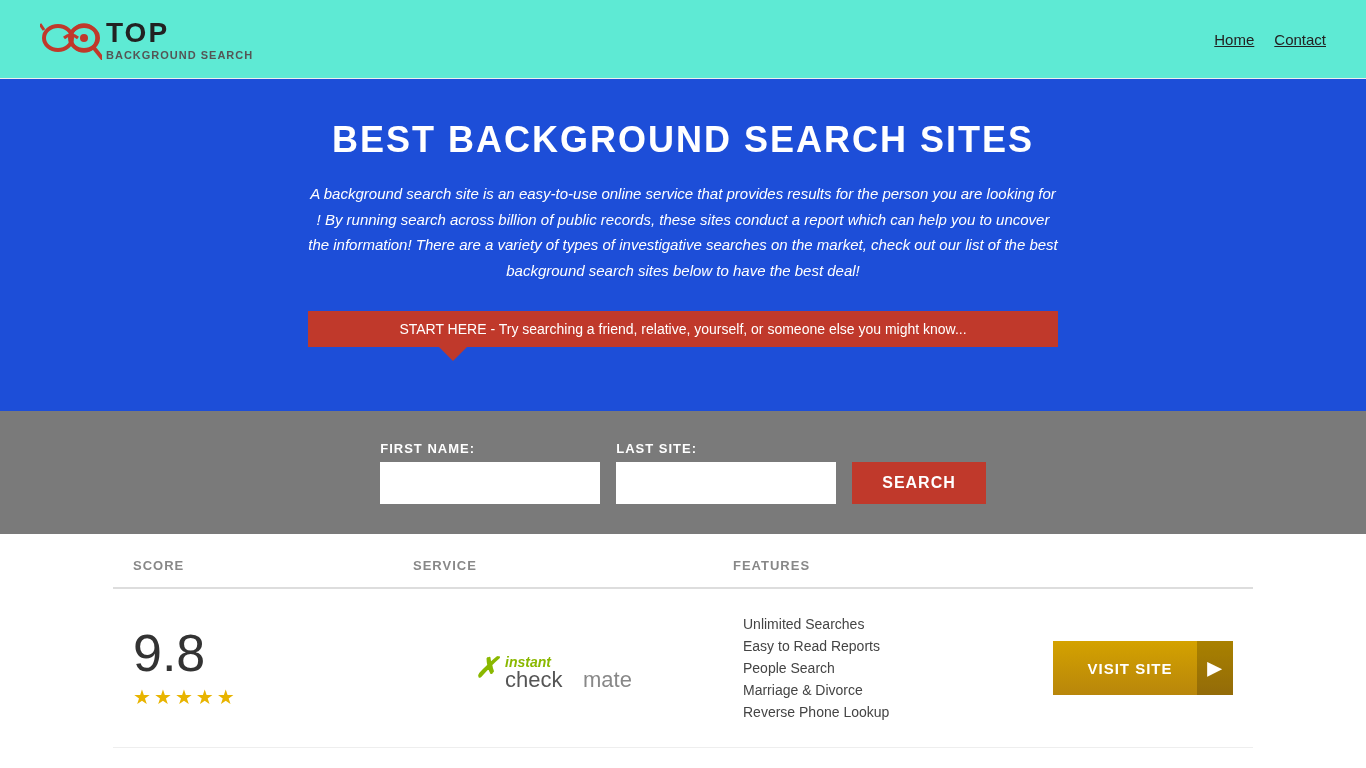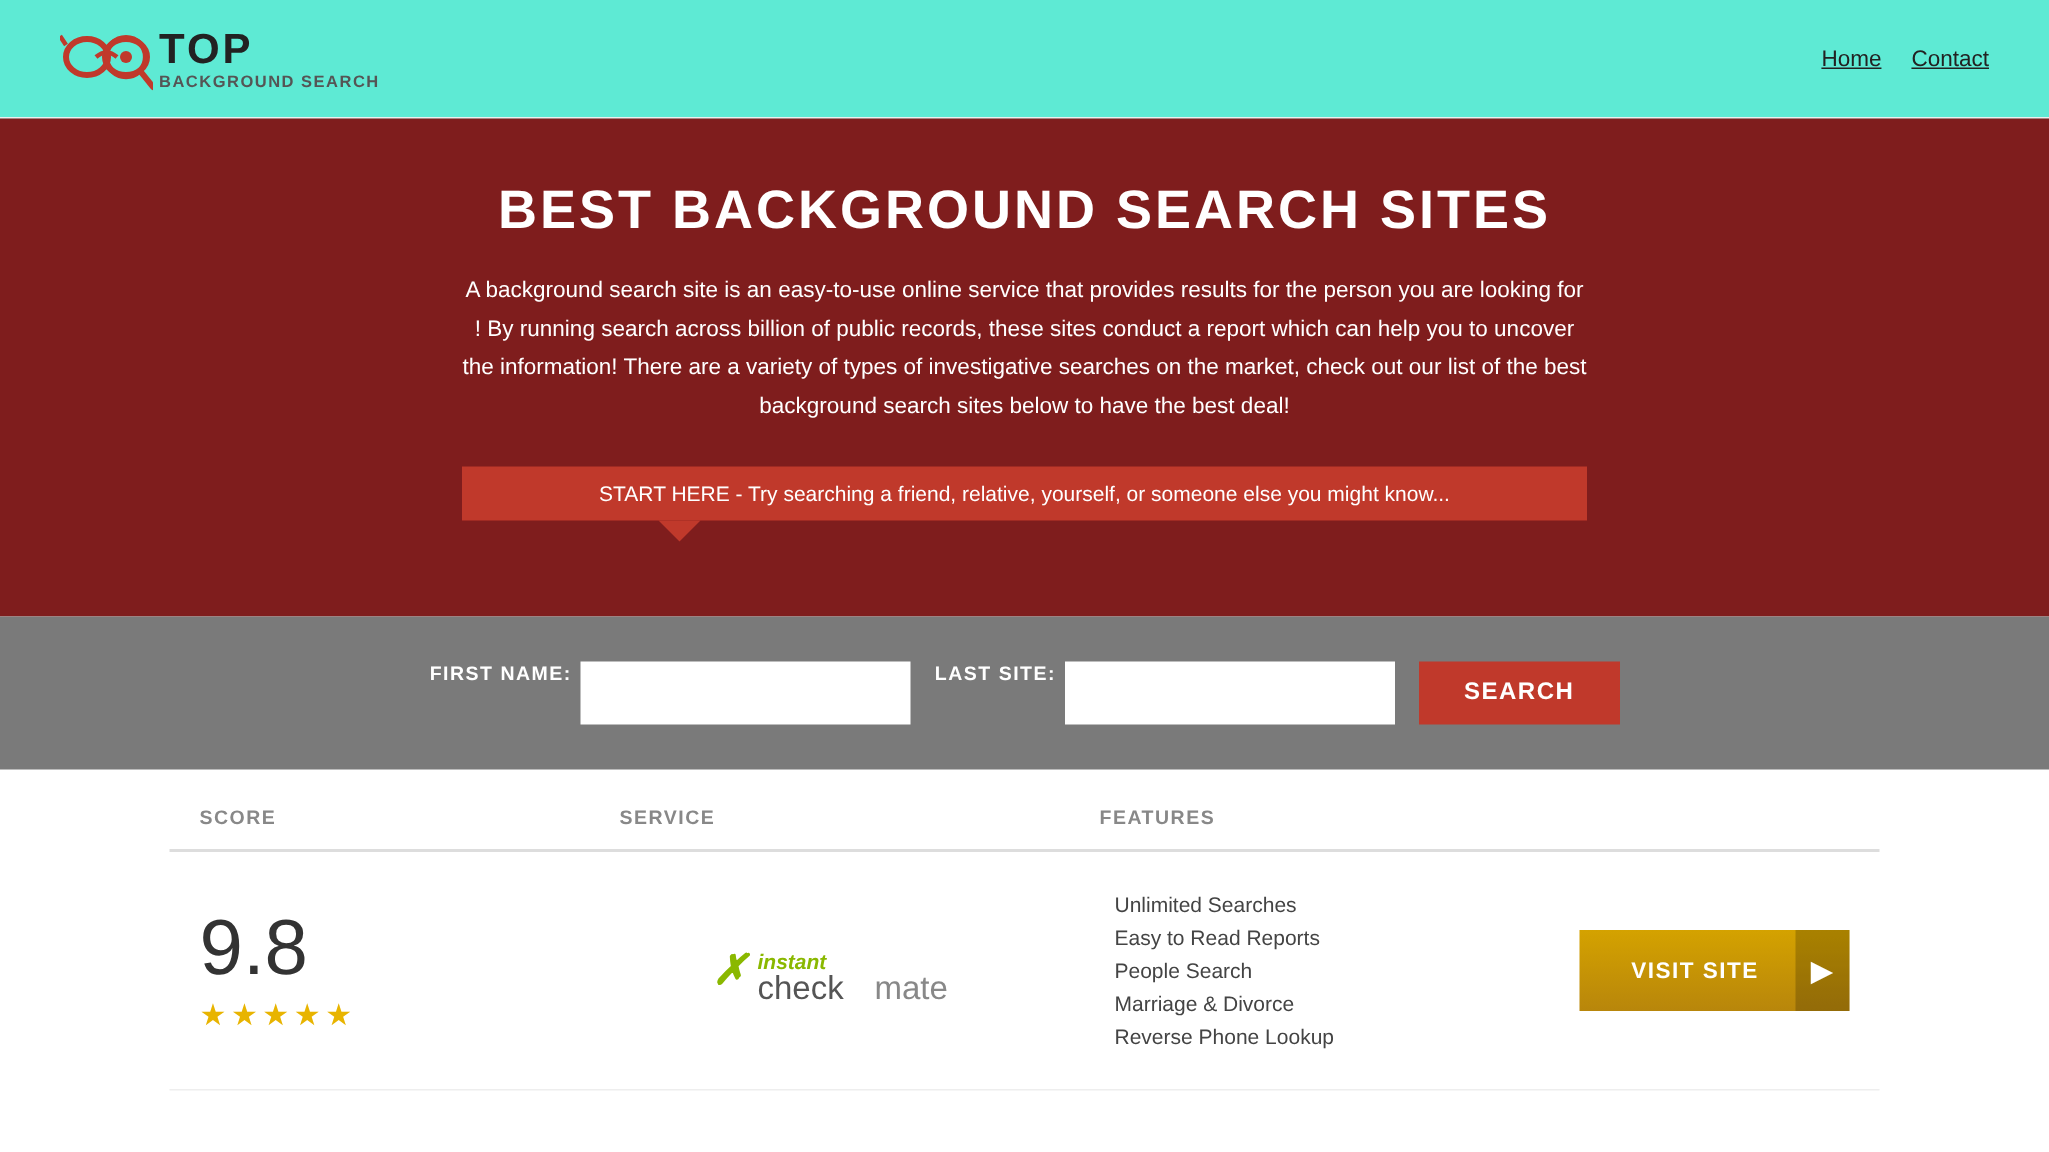--- a/index.html
+++ b/index.html
@@ -40,36 +40,37 @@
       gap: 20px;
     }
     .nav a {
       text-decoration: underline;
       color: #222;
       font-size: 15px;
     }
 
     
     .hero {
-      background: #7f1d1d;
+      background: #1d4ed8;
       padding: 40px 20px 50px;
       text-align: center;
       color: #fff;
     }
     .hero h1 {
       font-size: 36px;
       font-weight: 900;
       letter-spacing: 2px;
       margin-bottom: 20px;
     }
     .hero p {
       font-size: 15px;
       line-height: 1.7;
       max-width: 750px;
       margin: 0 auto 28px;
+      font-style: italic;
     }
     .callout-bar {
       background: #c0392b;
       color: #fff;
       font-size: 14px;
       padding: 10px 20px;
       max-width: 750px;
       margin: 0 auto 0;
       position: relative;
     }
@@ -90,21 +91,21 @@
       padding: 30px 20px;
     }
     .search-form {
       display: flex;
       align-items: flex-end;
       justify-content: center;
       gap: 16px;
     }
     .form-group {
       display: flex;
-      flex-direction: row;
+      flex-direction: column;
       gap: 6px;
     }
     .form-group label {
       font-size: 13px;
       font-weight: bold;
       color: #fff;
       letter-spacing: 1px;
     }
     .form-group input {
       width: 220px;

